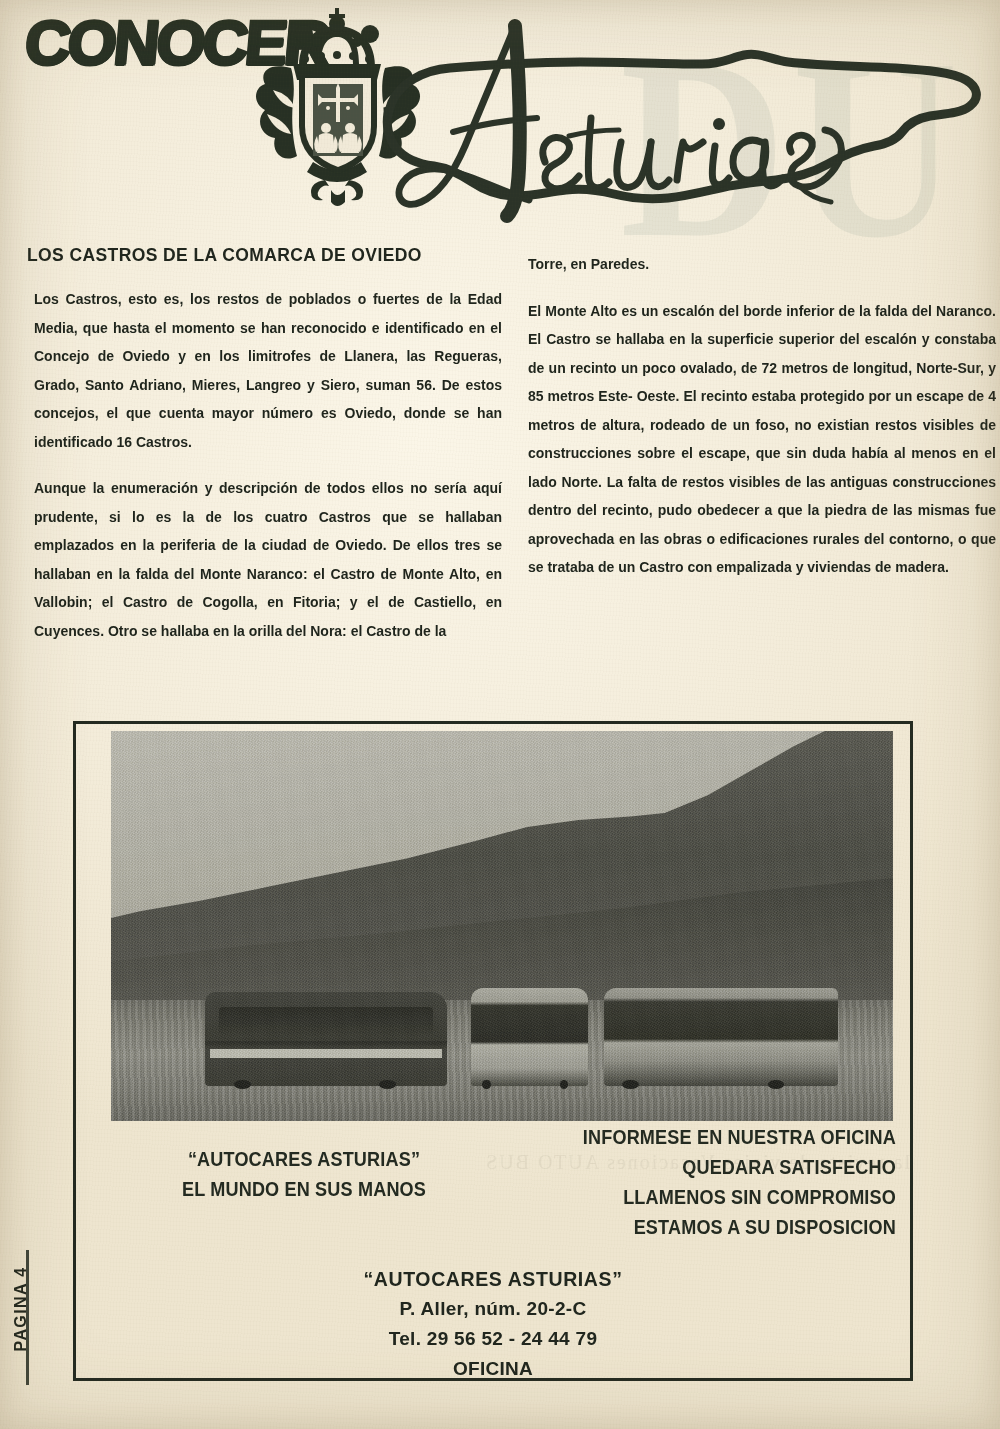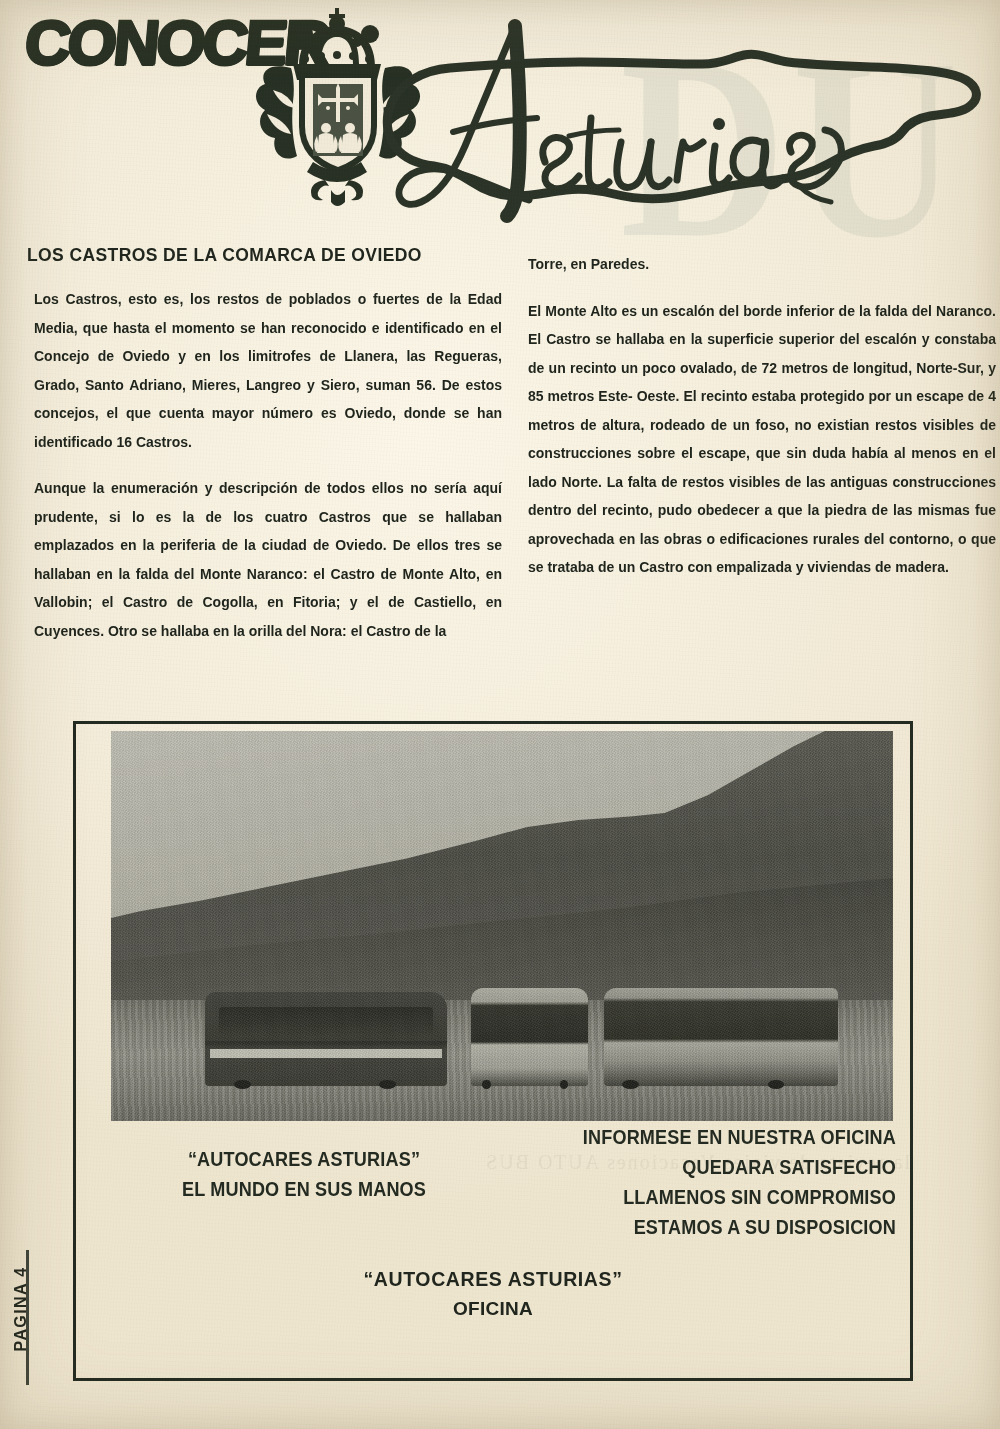--- a/index.html
+++ b/index.html
@@ -342,20 +342,22 @@
 
     <div class="ad-slogan" id="ad-right">
       <div>INFORMESE EN NUESTRA OFICINA</div>
       <div>QUEDARA SATISFECHO</div>
       <div>LLAMENOS SIN COMPROMISO</div>
       <div>ESTAMOS A SU DISPOSICION</div>
     </div>
 
     <div id="ad-address">
       <div class="ln1">“AUTOCARES ASTURIAS”</div>
+      <div>P. Aller, núm. 20-2-C</div>
+      <div>Tel. 29 56 52 - 24 44 79</div>
       <div>OFICINA</div>
     </div>
   </div>
 
   <div id="bleed2">la revista de viajes  Vacaciones  AUTO BUS</div>
 
   <div id="rule"></div>
   <div id="pagina">PAGINA 4</div>
 
   <div id="grain"></div>

